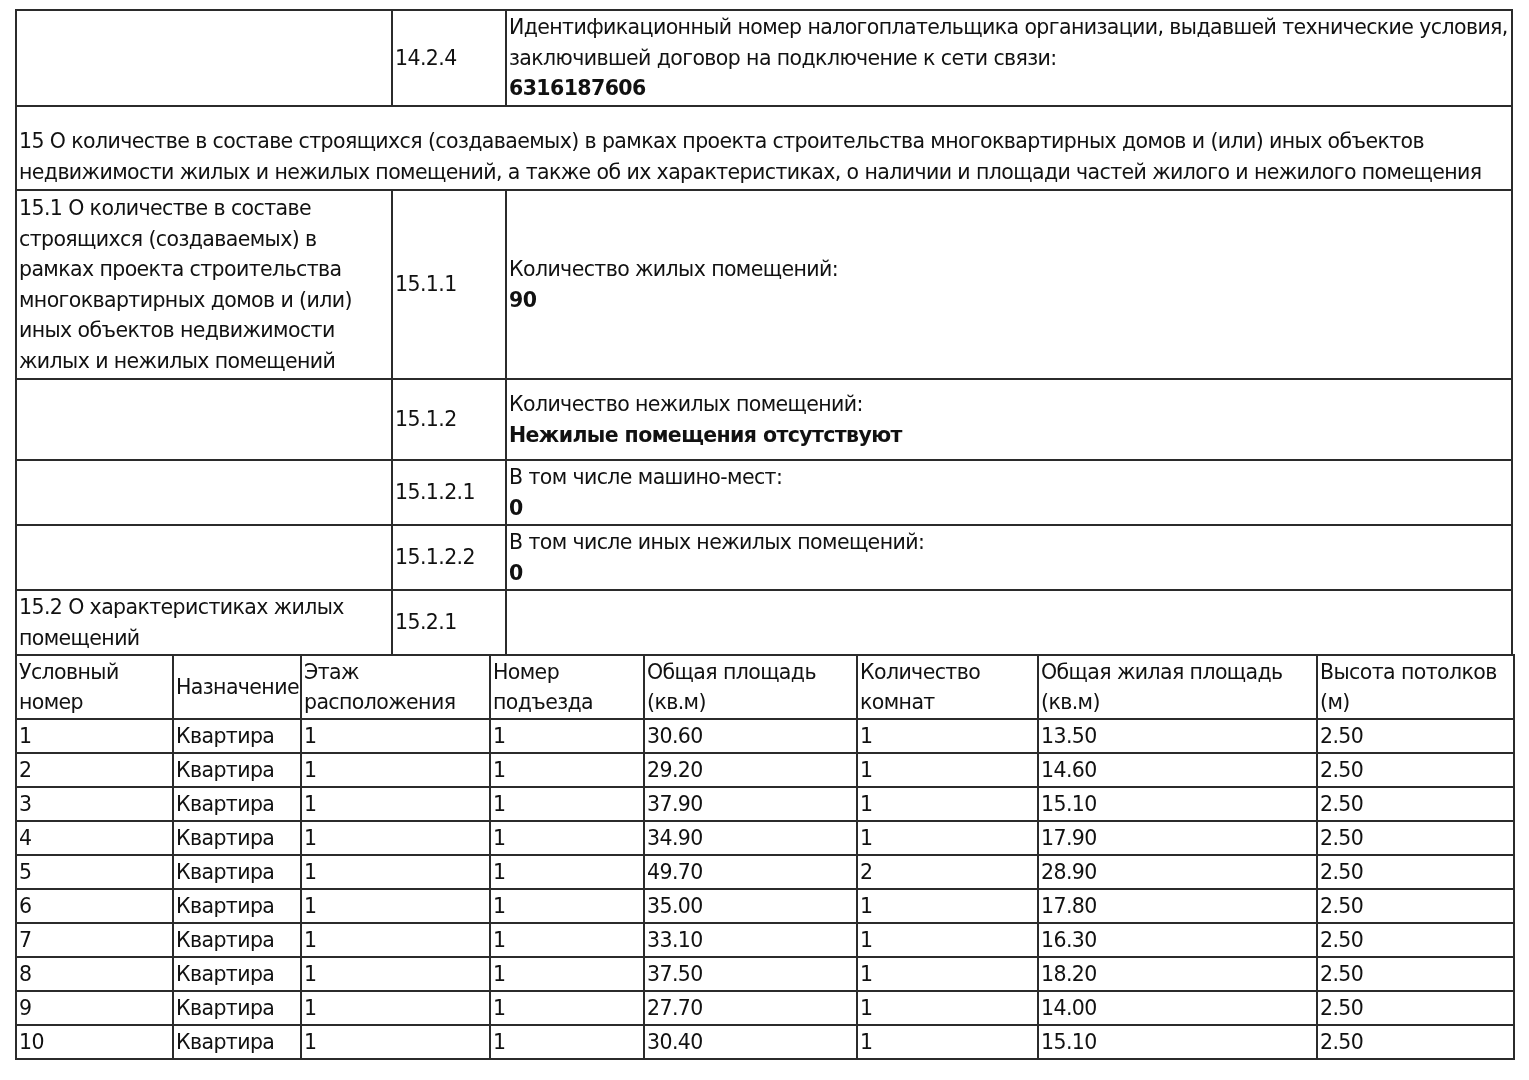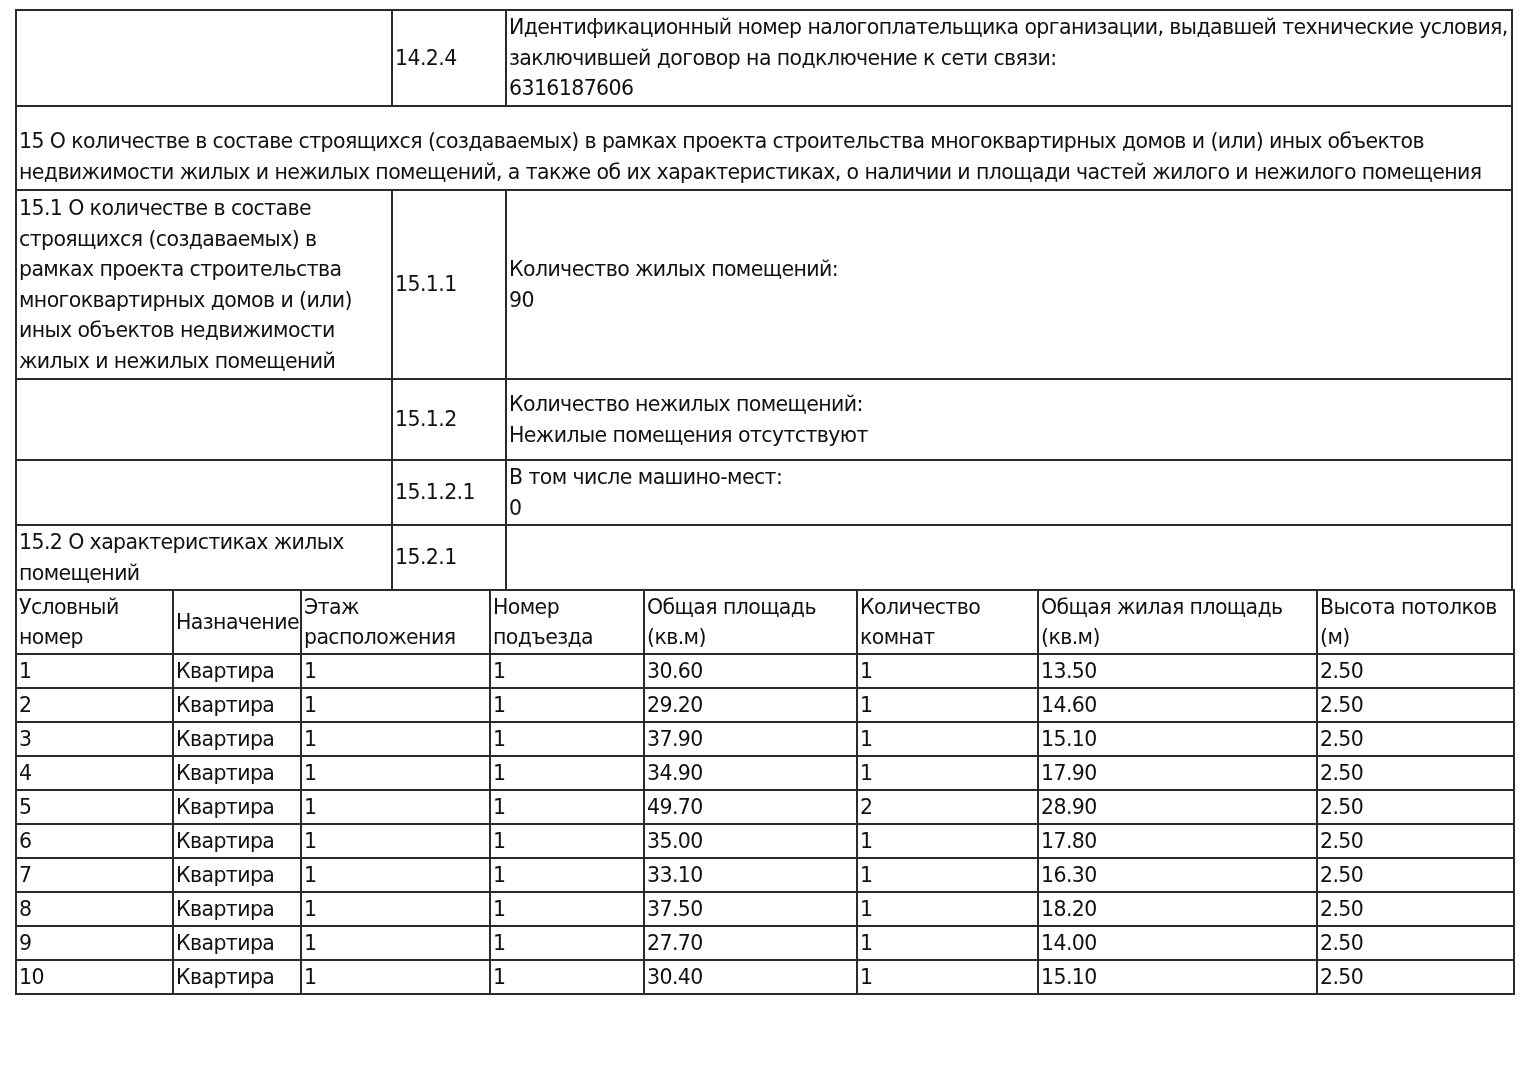--- a/index.html
+++ b/index.html
@@ -4,21 +4,21 @@
 <style>
   html, body { margin: 0; padding: 0; background: #ffffff; }
   body { width: 1529px; height: 1080px; overflow: hidden; position: relative;
          font-family: "DejaVu Sans", sans-serif; color: #111; font-size: 20px; }
   .wrap { position: absolute; left: 15px; top: 9px; width: 1498px; }
   table { border-collapse: collapse; width: 100%; table-layout: fixed; }
   td { border: 2px solid #2b2b2b; vertical-align: middle; padding: 0 2px;
        line-height: 30.5px; letter-spacing: -0.6px; font-size: 20.5px; }
   .top td:nth-child(1) { width: 370px; }
   .top td:nth-child(2) { width: 108px; }
-  b, .bold { font-weight: normal; }
+  b, .bold { font-weight: bold; }
   .apt { margin-top: -2px; padding-left: 12px; }
   .apt td { line-height: 30px; padding: 1px 2px; }
   .apt tr.row td { height: 32px; padding: 0 2px; }
 </style>
 </head>
 <body>
 
 <div class="wrap">
   <table class="top">
     <tbody>
@@ -47,20 +47,28 @@
       <td>
         <div>Количество нежилых помещений:</div>
         <div class="bold">Нежилые помещения отсутствуют</div>
       </td>
     </tr>
     <tr style="height:65px">
       <td></td>
       <td>15.1.2.1</td>
       <td>
         <div>В том числе машино-мест:</div>
+        <div class="bold">0</div>
+      </td>
+    </tr>
+    <tr style="height:65px">
+      <td></td>
+      <td>15.1.2.2</td>
+      <td>
+        <div>В том числе иных нежилых помещений:</div>
         <div class="bold">0</div>
       </td>
     </tr>
     <tr style="height:65px">
       <td>15.2 О характеристиках жилых помещений</td>
       <td>15.2.1</td>
       <td></td>
     </tr>
   </tbody>
     </table>

